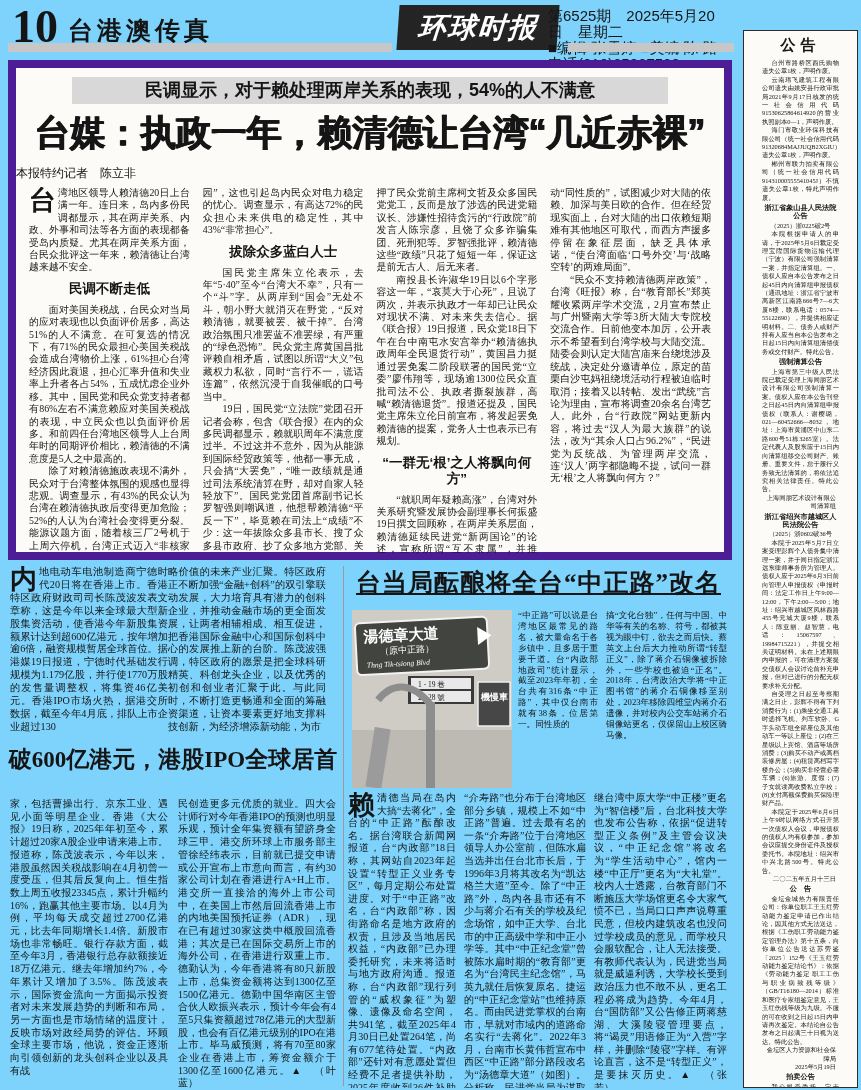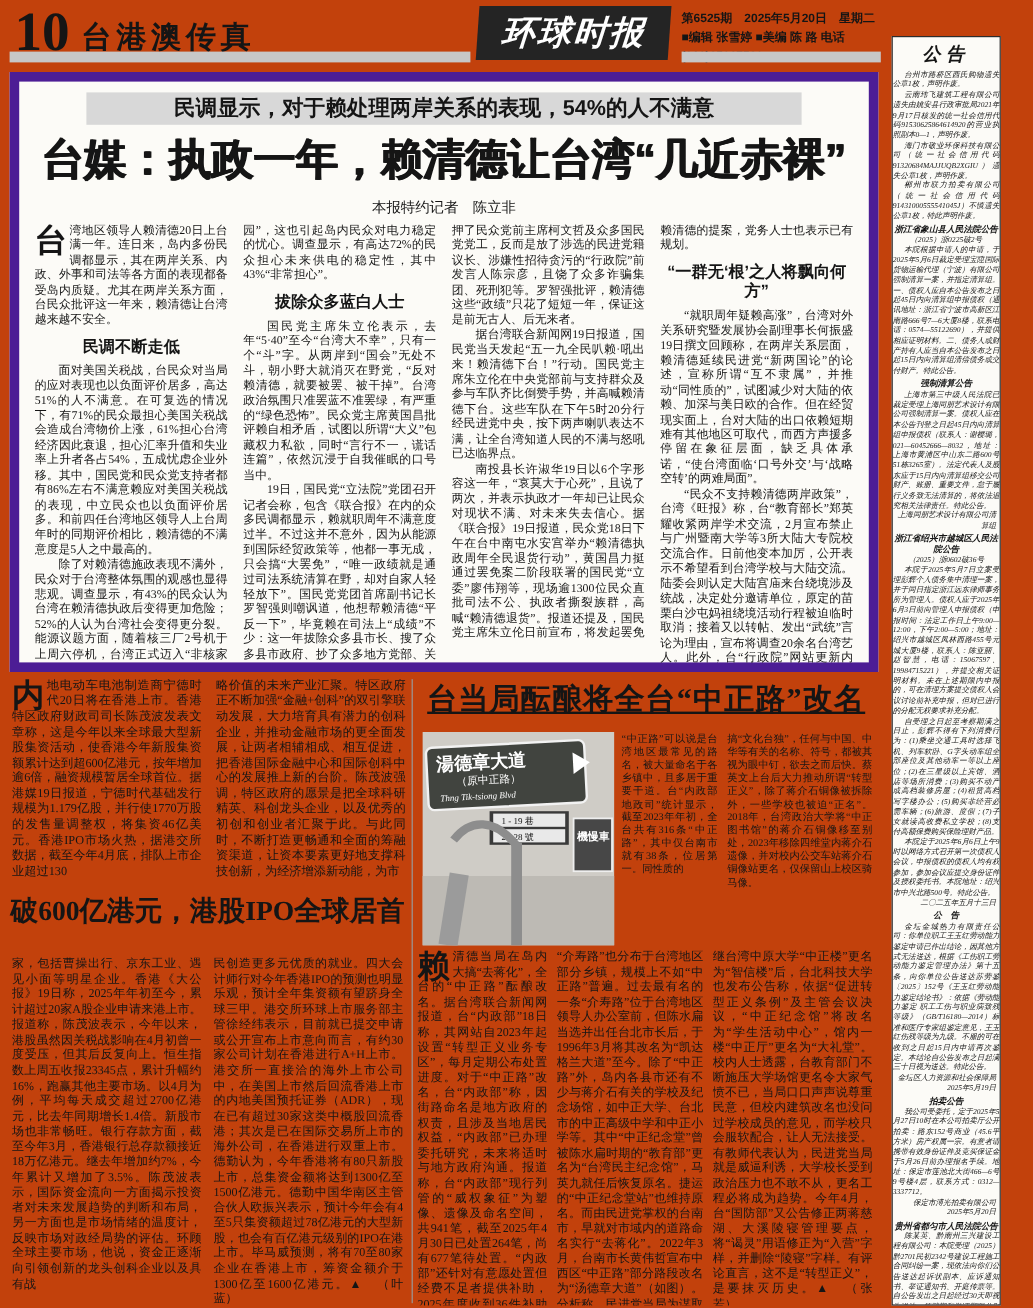--- a/index.html
+++ b/index.html
@@ -1,40 +1,40 @@
 <!DOCTYPE html>
 <html><head>
 <meta charset="utf-8">
 <style>
   html,body{margin:0;padding:0;background:#e8e6e1;}
-  .page{position:relative;width:861px;height:1090px;background:#c2410c;color:#151515;
+  .page{position:relative;width:861px;height:1090px;background:#7dd3fc;color:#151515;
     font-family:"Liberation Serif","DejaVu Serif",serif;overflow:hidden;}
 
   
   .pageno{position:absolute;left:12px;top:6px;font-size:46px;line-height:42px;font-weight:bold;}
   .section-name{position:absolute;left:68px;top:14px;font-size:25px;font-weight:bold;letter-spacing:4px;
     font-family:"Liberation Sans","DejaVu Sans",sans-serif;}
   .bar{position:absolute;height:9px;background:#c7c7c7;}
   .bar-left{left:8px;top:43px;width:384px;}
   .bar-right{left:568px;top:43px;width:166px;}
   .masthead{position:absolute;left:398px;top:5px;width:160px;height:45px;background:#242424;color:#fff;
     display:flex;align-items:center;justify-content:center;font-size:28px;font-weight:bold;
     font-style:italic;letter-spacing:2px;transform:skewX(-4deg);}
-  .issue{position:absolute;left:568px;top:8px;width:172px;font-size:10px;font-weight:bold;line-height:16px;
+  .issue{position:absolute;left:548px;top:8px;width:172px;font-size:15px;font-weight:normal;line-height:16px;
     font-family:"Liberation Sans","DejaVu Sans",sans-serif;}
 
   
   .lead{position:absolute;left:8px;top:60px;width:724px;height:500px;border:8px solid #4c1d95;
     box-sizing:border-box;background:#fcfbf7;}
   .kicker{margin:9px auto 0;width:596px;background:#d8d8d8;text-align:center;font-weight:bold;
     font-size:18px;line-height:27px;font-family:"Liberation Sans","DejaVu Sans",sans-serif;}
   .lead-headline{margin:5px 0 0;text-align:center;font-size:36px;font-weight:900;letter-spacing:0px;
     font-family:"Liberation Sans","DejaVu Sans",sans-serif;white-space:nowrap;
     text-shadow:0.7px 0 currentColor, -0.7px 0 currentColor;transform:scaleX(.98);}
-  .byline{text-align:center;font-size:12px;margin:7px 0 5px;}
+  .byline{font-size:12px;margin:7px 0 5px;}
   .lead-cols{margin:0 13px;height:370px;column-count:4;column-gap:13px;column-fill:auto;overflow:hidden;
     font-size:9.9px;line-height:12.4px;text-align:justify;}
   .lead-cols p{margin:0;text-indent:2em;}
   .lead-cols p.first{text-indent:0;}
   .subhead{font-family:"Liberation Sans","DejaVu Sans",sans-serif;font-weight:bold;text-align:center;
     font-size:13.5px;line-height:16px;margin:7px 0;text-indent:0;}
   .dropcap{float:left;font-size:27px;line-height:24px;font-weight:bold;margin:1px 2px 0 0;
     font-family:"Liberation Sans","DejaVu Sans",sans-serif;}
 
   
@@ -42,22 +42,22 @@
   .vrule{position:absolute;left:343px;top:566px;height:520px;border-left:1px solid #9a9a9a;}
 
   .ipo-headline{position:absolute;left:8px;top:744px;width:330px;text-align:center;margin:0;
     font-size:23px;font-weight:900;letter-spacing:0px;}
   .rename-headline{position:absolute;left:348px;top:566px;width:381px;text-align:center;margin:0;
     font-size:25px;font-weight:900;letter-spacing:1px;text-decoration:underline;}
 
   .photo{position:absolute;left:352px;top:610px;width:160px;height:178px;}
 
   
-  .notices{position:absolute;left:743px;top:30px;width:91px;height:1058px;border:1.5px solid #2c2c2c;
-    box-sizing:border-box;padding:4px 0;overflow:hidden;background:#fcfbf7;font-style:italic;}
+  .notices{position:absolute;left:743px;top:30px;width:115px;height:1058px;border:1.5px solid #2c2c2c;
+    box-sizing:border-box;padding:4px 18px;overflow:hidden;background:#fcfbf7;}
   .n-head{font-size:15px;font-weight:bold;text-align:center;letter-spacing:5px;margin:1px 0 4px;
     font-family:"Liberation Sans","DejaVu Sans",sans-serif;}
   .n-item{font-size:6.3px;line-height:8.4px;text-align:justify;margin:0;}
   .n-body{text-indent:1.5em;}
   .n-title{font-size:7.2px;font-weight:bold;text-align:center;margin:2px 0 1px;}
   .n-ref{text-align:center;}
   .n-sig{text-align:right;padding-right:3px;}
   .n-note{border-top:1px solid #555;margin-top:4px;padding-top:3px;}
 </style>
 </head>
@@ -82,30 +82,29 @@
     <h1 class="lead-headline">台媒：执政一年，赖清德让台湾“几近赤裸”</h1>
     <div class="byline">本报特约记者　陈立非</div>
     <div class="lead-cols">
         <p class="first"><span class="dropcap">台</span>湾地区领导人赖清德20日上台满一年。连日来，岛内多份民调都显示，其在两岸关系、内政、外事和司法等各方面的表现都备受岛内质疑。尤其在两岸关系方面，台民众批评这一年来，赖清德让台湾越来越不安全。</p>
         <div class="subhead">民调不断走低</div>
         <p>面对美国关税战，台民众对当局的应对表现也以负面评价居多，高达51%的人不满意。在可复选的情况下，有71%的民众最担心美国关税战会造成台湾物价上涨，61%担心台湾经济因此衰退，担心汇率升值和失业率上升者各占54%，五成忧虑企业外移。其中，国民党和民众党支持者都有86%左右不满意赖应对美国关税战的表现，中立民众也以负面评价居多。和前四任台湾地区领导人上台周年时的同期评价相比，赖清德的不满意度是5人之中最高的。</p>
         <p>除了对赖清德施政表现不满外，民众对于台湾整体氛围的观感也显得悲观。调查显示，有43%的民众认为台湾在赖清德执政后变得更加危险；52%的人认为台湾社会变得更分裂。能源议题方面，随着核三厂2号机于上周六停机，台湾正式迈入“非核家园”，这也引起岛内民众对电力稳定的忧心。调查显示，有高达72%的民众担心未来供电的稳定性，其中43%“非常担心”。</p>
         <div class="subhead">拔除众多蓝白人士</div>
         <p>国民党主席朱立伦表示，去年“5·40”至今“台湾大不幸”，只有一个“斗”字。从两岸到“国会”无处不斗，朝小野大就消灭在野党，“反对赖清德，就要被罢、被干掉”。台湾政治氛围只准罢蓝不准罢绿，有严重的“绿色恐怖”。民众党主席黄国昌批评赖自相矛盾，试图以所谓“大义”包藏权力私欲，同时“言行不一，谎话连篇”，依然沉浸于自我催眠的口号当中。</p>
         <p>19日，国民党“立法院”党团召开记者会称，包含《联合报》在内的众多民调都显示，赖就职周年不满意度过半。不过这并不意外，因为从能源到国际经贸政策等，他都一事无成，只会搞“大罢免”，“唯一政绩就是通过司法系统清算在野，却对自家人轻轻放下”。国民党党团首席副书记长罗智强则嘲讽道，他想帮赖清德“平反一下”，毕竟赖在司法上“成绩”不少：这一年拔除众多县市长、搜了众多县市政府、抄了众多地方党部、关押了民众党前主席柯文哲及众多国民党党工，反而是放了涉选的民进党籍议长、涉嫌性招待贪污的“行政院”前发言人陈宗彦，且饶了众多诈骗集团、死刑犯等。罗智强批评，赖清德这些“政绩”只花了短短一年，保证这是前无古人、后无来者。</p>
-        <p>据台湾联合新闻网19日报道，国民党当天发起“五一九全民叭赖·吼出来！赖清德下台！”行动。国民党主席朱立伦在中央党部前与支持群众及参与车队齐比倒赞手势，并高喊赖清德下台。这些车队在下午5时20分行经民进党中央，按下两声喇叭表达不满，让全台湾知道人民的不满与怒吼已达临界点。</p>
         <p>南投县长许淑华19日以6个字形容这一年，“哀莫大于心死”，且说了两次，并表示执政才一年却已让民众对现状不满、对未来失去信心。据《联合报》19日报道，民众党18日下午在台中南屯水安宫举办“赖清德执政周年全民退货行动”，黄国昌力挺通过罢免案二阶段联署的国民党“立委”廖伟翔等，现场逾1300位民众直批司法不公、执政者撕裂族群，高喊“赖清德退货”。报道还提及，国民党主席朱立伦日前宣布，将发起罢免赖清德的提案，党务人士也表示已有规划。</p>
         <div class="subhead">“一群无‘根’之人将飘向何方”</div>
         <p>“就职周年疑赖高涨”，台湾对外关系研究暨发展协会副理事长何振盛19日撰文回顾称，在两岸关系层面，赖清德延续民进党“新两国论”的论述，宣称所谓“互不隶属”，并推动“同性质的”，试图减少对大陆的依赖、加深与美日欧的合作。但在经贸现实面上，台对大陆的出口依赖短期难有其他地区可取代，而西方声援多停留在象征层面，缺乏具体承诺，“使台湾面临‘口号外交’与‘战略空转’的两难局面”。</p>
         <p>“民众不支持赖清德两岸政策”，台湾《旺报》称，台“教育部长”郑英耀收紧两岸学术交流，2月宣布禁止与广州暨南大学等3所大陆大专院校交流合作。日前他变本加厉，公开表示不希望看到台湾学校与大陆交流。陆委会则认定大陆宫庙来台绕境涉及统战，决定处分邀请单位，原定的苗栗白沙屯妈祖绕境活动行程被迫临时取消；接着又以转帖、发出“武统”言论为理由，宣布将调查20余名台湾艺人。此外，台“行政院”网站更新内容，将过去“汉人为最大族群”的说法，改为“其余人口占96.2%”，“民进党为反统战、为管理两岸交流，连‘汉人’两字都隐晦不提，试问一群无‘根’之人将飘向何方？”</p>
       </div>
   </section>
 
   <div class="colblock" style="left:10px;top:566px;width:158px;height:174px;"><span class="dropcap">内</span>地电动车电池制造商宁德时代20日将在香港上市。香港特区政府财政司司长陈茂波发表文章称，这是今年以来全球最大型新股集资活动，使香港今年新股集资额累计达到超600亿港元，按年增加逾6倍，融资规模暂居全球首位。据港媒19日报道，宁德时代基础发行规模为1.179亿股，并行使1770万股的发售量调整权，将集资46亿美元。香港IPO市场火热，据港交所数据，截至今年4月底，排队上市企业超过130</div>
-  <div class="colblock" style="left:180px;top:566px;width:158px;height:174px;">略价值的未来产业汇聚。特区政府正不断加强“金融+创科”的双引擎联动发展，大力培育具有潜力的创科企业，并推动金融市场的更全面发展，让两者相辅相成、相互促进，把香港国际金融中心和国际创科中心的发展推上新的台阶。陈茂波强调，特区政府的愿景是把全球科研精英、科创龙头企业，以及优秀的初创和创业者汇聚于此。与此同时，不断打造更畅通和全面的筹融资渠道，让资本要素更好地支撑科技创新，为经济增添新动能，为市</div>
+  <div class="colblock" style="left:168px;top:566px;width:158px;height:174px;">略价值的未来产业汇聚。特区政府正不断加强“金融+创科”的双引擎联动发展，大力培育具有潜力的创科企业，并推动金融市场的更全面发展，让两者相辅相成、相互促进，把香港国际金融中心和国际创科中心的发展推上新的台阶。陈茂波强调，特区政府的愿景是把全球科研精英、科创龙头企业，以及优秀的初创和创业者汇聚于此。与此同时，不断打造更畅通和全面的筹融资渠道，让资本要素更好地支撑科技创新，为经济增添新动能，为市</div>
   <h2 class="ipo-headline">破600亿港元，港股IPO全球居首</h2>
   <div class="colblock" style="left:10px;top:798px;width:158px;height:290px;font-size:10px;line-height:12.7px;">家，包括曹操出行、京东工业、遇见小面等明星企业。香港《大公报》19日称，2025年年初至今，累计超过20家A股企业申请来港上市。报道称，陈茂波表示，今年以来，港股虽然因关税战影响在4月初曾一度受压，但其后反复向上。恒生指数上周五收报23345点，累计升幅约16%，跑赢其他主要市场。以4月为例，平均每天成交超过2700亿港元，比去年同期增长1.4倍。新股市场也非常畅旺。银行存款方面，截至今年3月，香港银行总存款额接近18万亿港元。继去年增加约7%，今年累计又增加了3.5%。陈茂波表示，国际资金流向一方面揭示投资者对未来发展趋势的判断和布局，另一方面也是市场情绪的温度计，反映市场对政经局势的评估。环顾全球主要市场，他说，资金正逐渐向引领创新的龙头创科企业以及具有战</div>
   <div class="colblock" style="left:178px;top:798px;width:158px;height:290px;font-size:10px;line-height:12.7px;">民创造更多元优质的就业。四大会计师行对今年香港IPO的预测也明显乐观，预计全年集资额有望跻身全球三甲。港交所环球上市服务部主管徐经纬表示，目前就已提交申请或公开宣布上市意向而言，有约30家公司计划在香港进行A+H上市。港交所一直接洽的海外上市公司中，在美国上市然后回流香港上市的内地美国预托证券（ADR），现在已有超过30家这类中概股回流香港；其次是已在国际交易所上市的海外公司，在香港进行双重上市。德勤认为，今年香港将有80只新股上市，总集资金额将达到1300亿至1500亿港元。德勤中国华南区主管合伙人欧振兴表示，预计今年会有4至5只集资额超过78亿港元的大型新股，也会有百亿港元级别的IPO在港上市。毕马威预测，将有70至80家企业在香港上市，筹资金额介于1300亿至1600亿港元。▲　（叶　蓝）</div>
 
   <div class="vrule"></div>
 
   <h2 class="rename-headline">台当局酝酿将全台“中正路”改名</h2>
 
   <svg class="photo" viewBox="0 0 160 178">
     <rect x="0" y="0" width="160" height="178" fill="#cfccc6"></rect>

